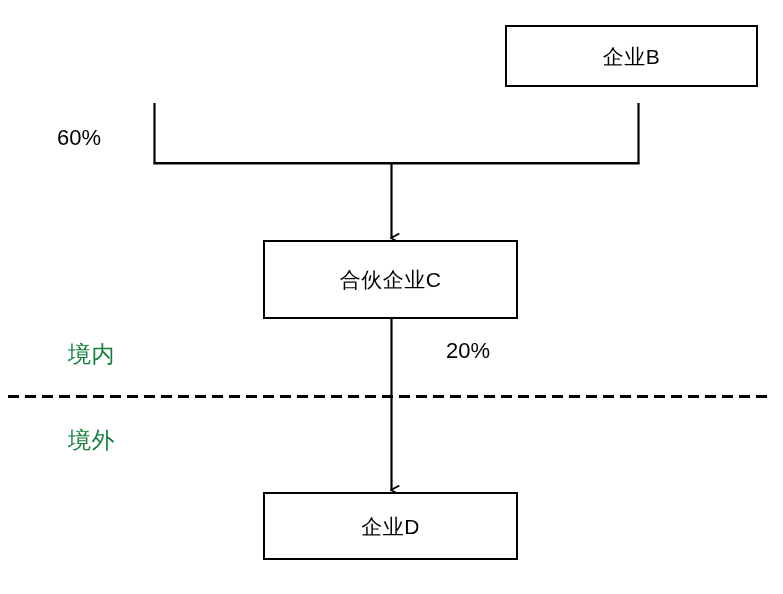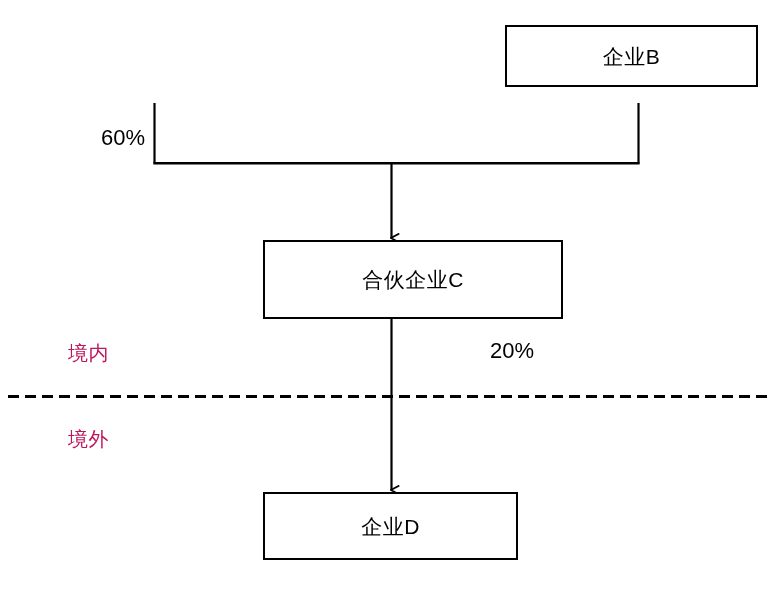--- a/index.html
+++ b/index.html
@@ -30,26 +30,25 @@
     line-height: 1;
     white-space: nowrap;
     letter-spacing: 0.5px;
   }
   .edge-label {
     position: absolute;
     font-size: 22px;
     color: #000000;
     line-height: 1;
     white-space: nowrap;
-    margin-left: 44px;
   }
   .zone-label {
     position: absolute;
-    font-size: 20px;
-    color: #be185d;
+    font-size: 23px;
+    color: #15803d;
     line-height: 1;
     white-space: nowrap;
     letter-spacing: 0.5px;
   }
   svg.wires {
     position: absolute;
     left: 0;
     top: 0;
     width: 783px;
     height: 594px;
@@ -85,21 +84,21 @@
     <line x1="391.5" y1="319" x2="391.5" y2="490" stroke-width="2.2" marker-end="url(#arrowhead)"></line>
 
     <line x1="8" y1="396.5" x2="772" y2="396.5" stroke-width="3.2" stroke-dasharray="11 6"></line>
   </svg>
 
 
   <div class="node" style="left:505px; top:25px; width:253px; height:62px;">
     <span class="node-label">企业B</span>
   </div>
 
-  <div class="node" style="left:263px; top:240px; width:300px; height:79px;">
+  <div class="node" style="left:263px; top:240px; width:255px; height:79px;">
     <span class="node-label">合伙企业C</span>
   </div>
 
   <div class="node" style="left:263px; top:492px; width:255px; height:68px;">
     <span class="node-label">企业D</span>
   </div>
 
   <div class="edge-label" style="left:57px; top:127px;">60%</div>
 
   <div class="edge-label" style="left:446px; top:340px;">20%</div>

